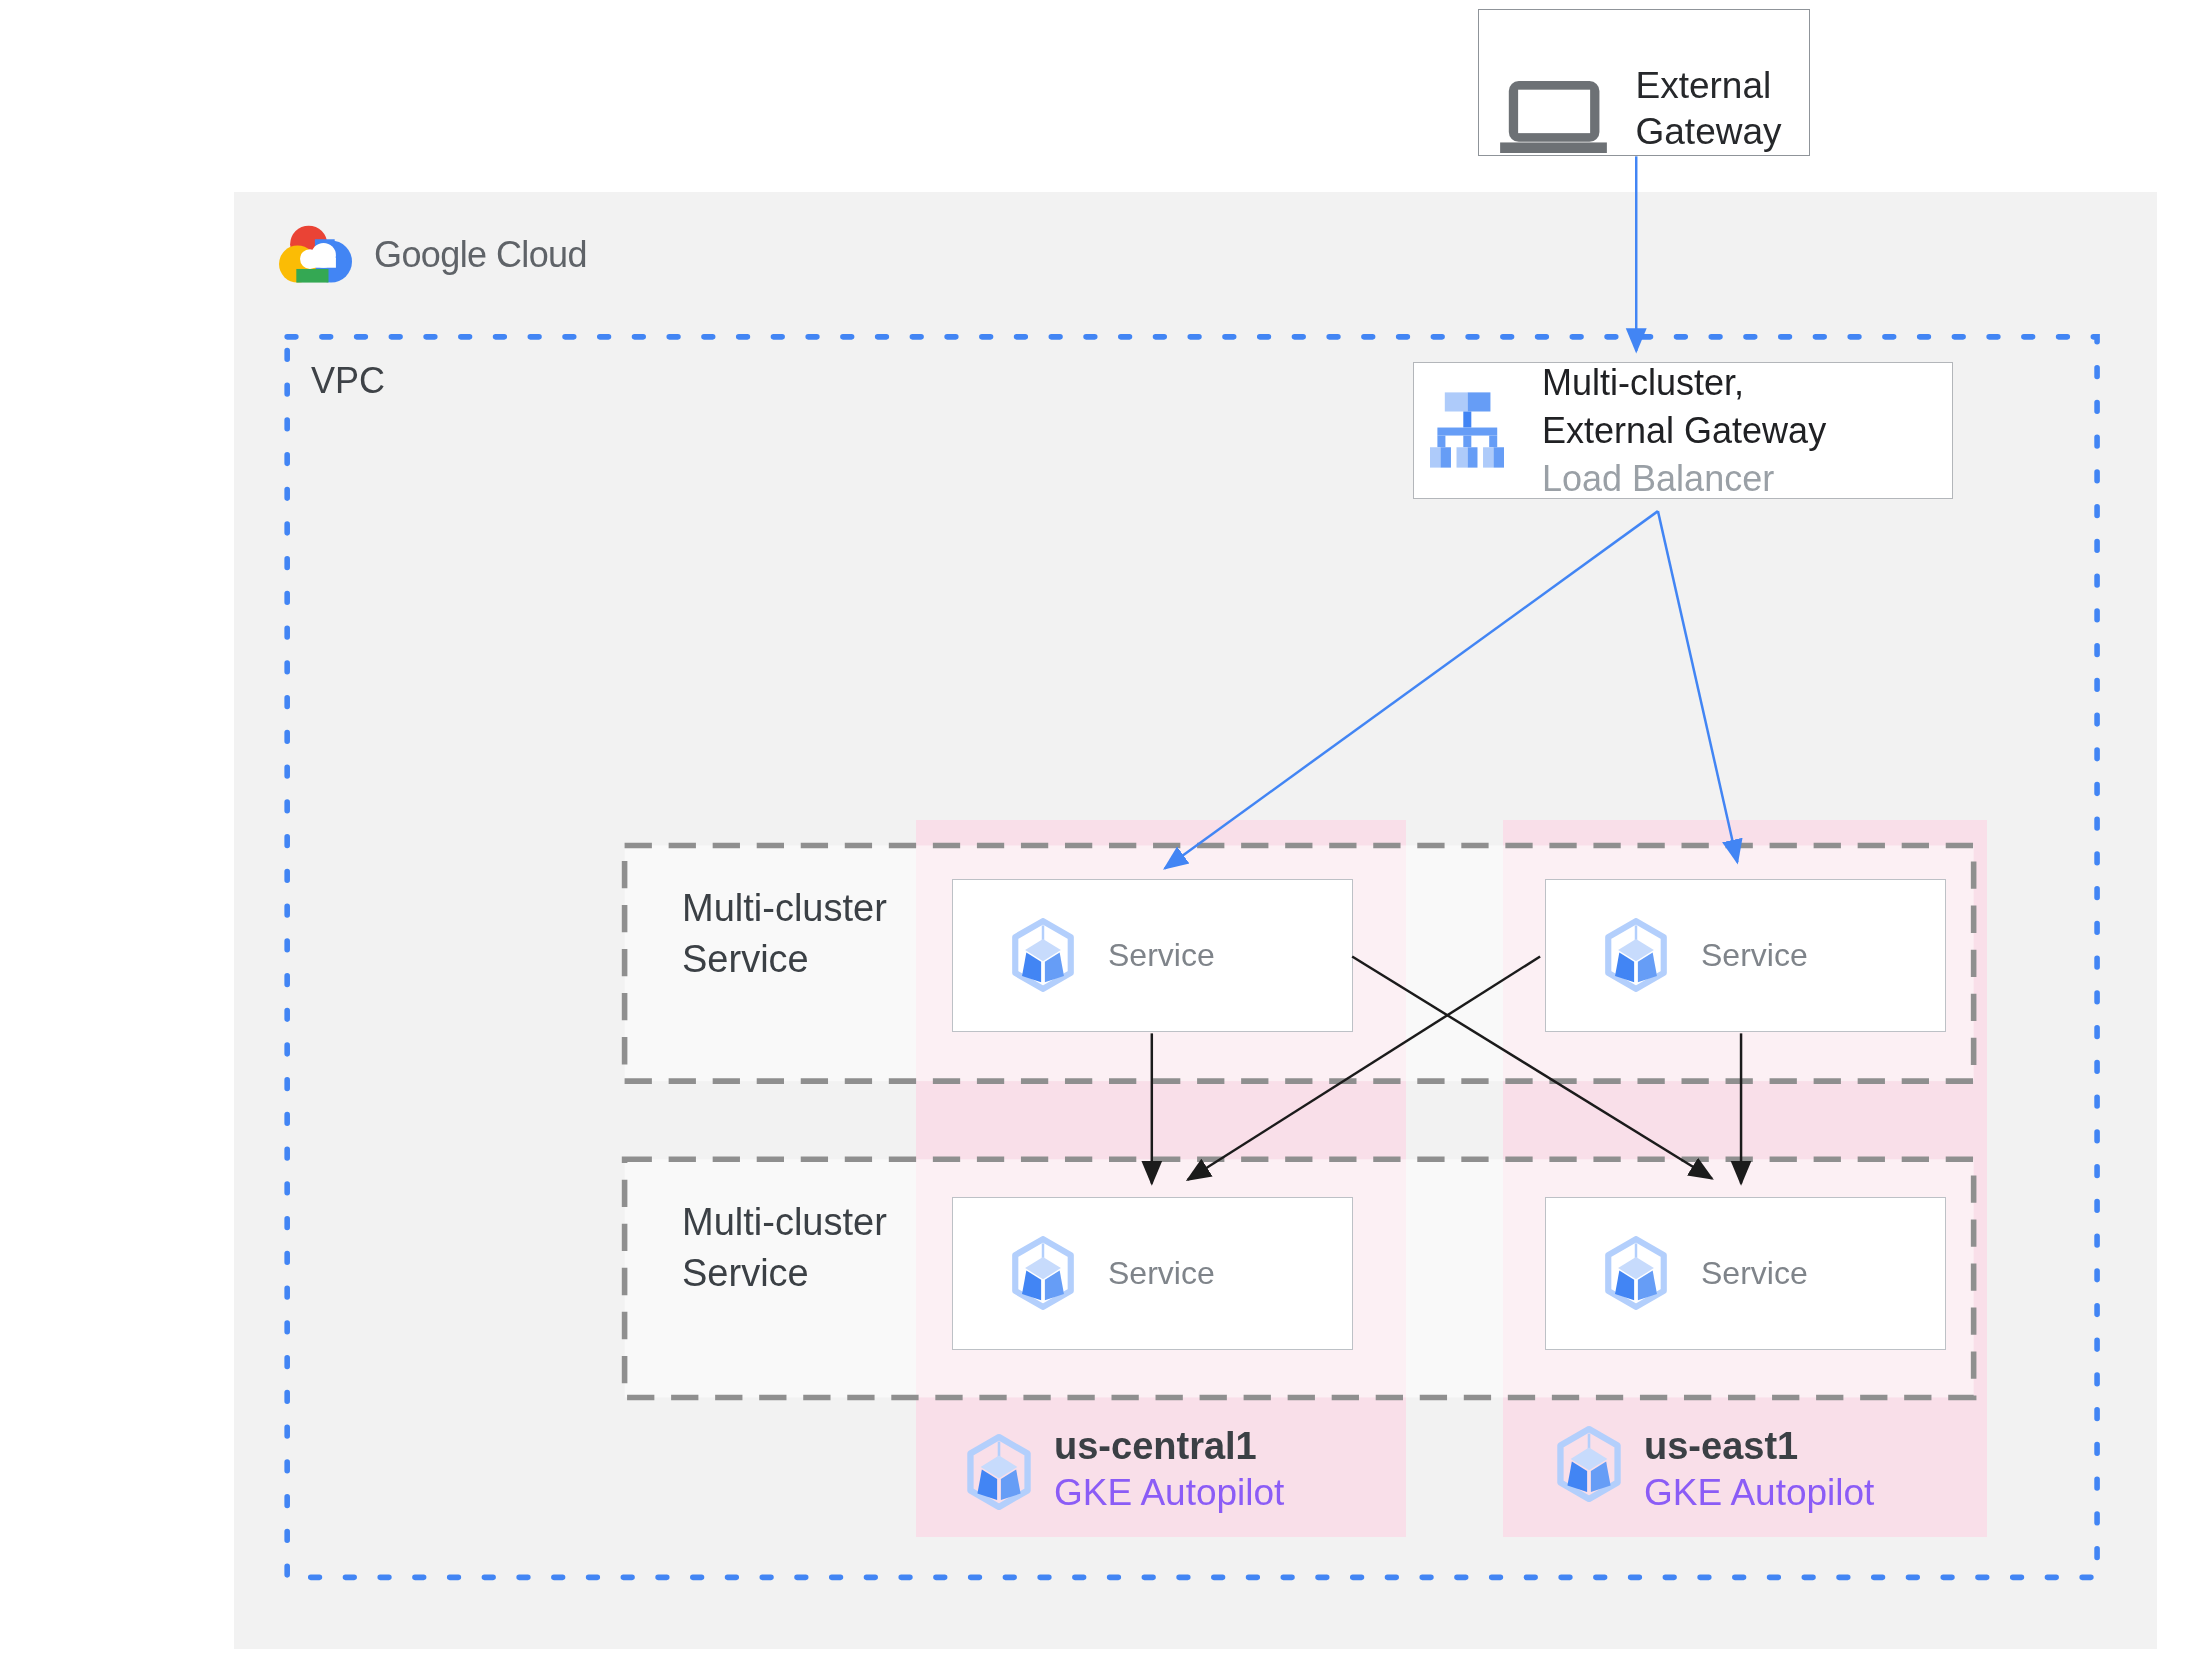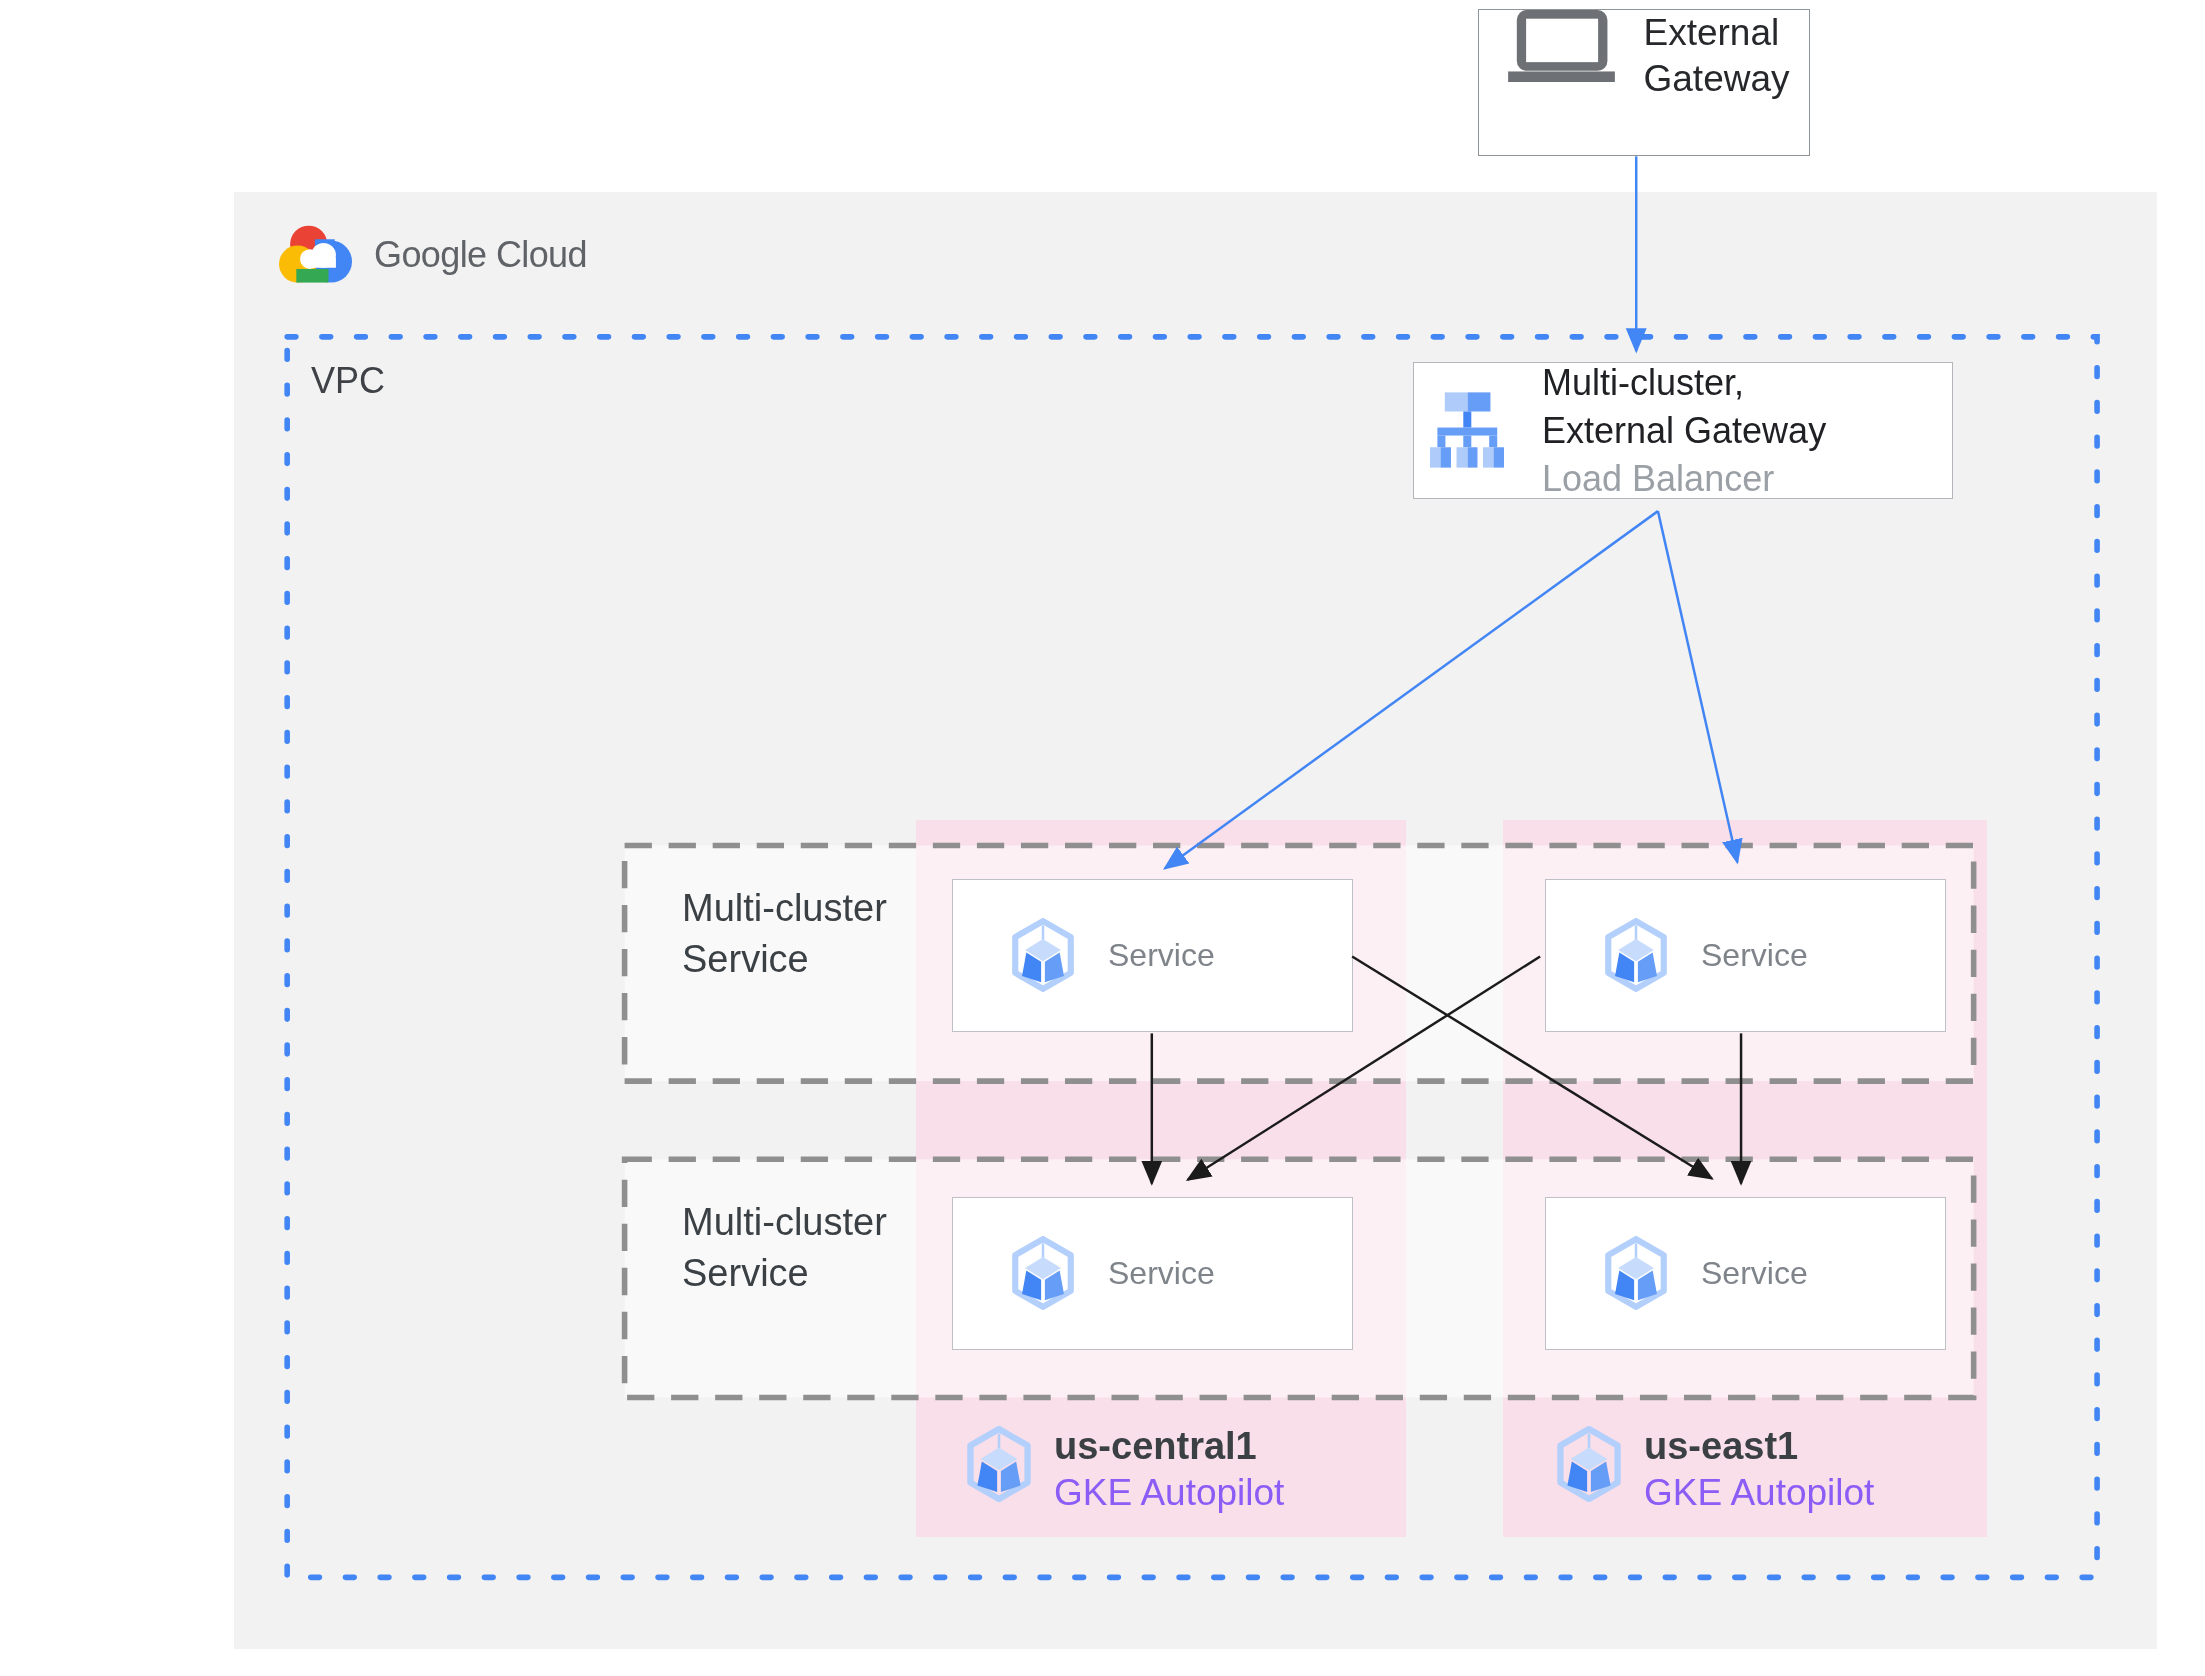--- a/index.html
+++ b/index.html
@@ -6,21 +6,21 @@
   .canvas{position:relative;width:2205px;height:1676px;background:#ffffff;overflow:hidden;}
   .abs{position:absolute;}
   
   .panel{left:234px;top:192px;width:1923px;height:1457px;background:#f2f2f2;}
   
   .logo{left:279px;top:223px;display:flex;align-items:center;}
   .logo-text{margin-left:22px;font-size:36px;color:#5f6368;letter-spacing:-0.6px;white-space:nowrap;}
   
   .vpc-label{left:311px;top:360px;font-size:36px;font-weight:normal;color:#3e4247;}
   
-  .client-box{left:1478px;top:8.7px;width:332px;height:147px;background:#ffffff;border:1.9px solid #8f9499;box-sizing:border-box;display:flex;align-items:flex-start;padding-left:8px;}
+  .client-box{left:1478px;top:8.7px;width:332px;height:147px;background:#ffffff;border:1.9px solid #8f9499;box-sizing:border-box;display:flex;align-items:flex-end;}
   .client-icon{margin-left:21px;flex:none;}
   .client-text{margin-left:28.5px;font-size:37px;line-height:46px;color:#26282b;white-space:nowrap;}
   
   .lb-box{left:1413px;top:362px;width:540px;height:137px;background:#ffffff;border:1.2px solid #b3b6ba;box-sizing:border-box;display:flex;align-items:center;}
   .lb-icon{margin-left:16px;flex:none;}
   .lb-text{margin-left:38px;font-size:36px;line-height:48px;color:#202124;white-space:nowrap;}
   .lb-sub{color:#9aa0a6;}
   
   .region-col{top:820px;width:490px;height:717px;background:#f9dfe9;}
   .region-left{left:916px;}
@@ -165,21 +165,21 @@
         <path d="M52 5 L97 31 L97 89 L52 115 L7 89 L7 31 Z" fill="#ffffff" stroke="#b3cffc" stroke-width="10" stroke-linejoin="round"></path>
         <rect x="50" y="12" width="4" height="26" fill="#b3cffc"></rect>
         <path d="M52 34 L81 52 L52 70 L23 52 Z" fill="#c7dbfc"></path>
         <path d="M25 56 L49 71 L49 104 L18 94 Z" fill="#4285f4"></path>
         <path d="M79 56 L55 71 L55 104 L86 94 Z" fill="#669df6"></path>
       </svg>
     </span>
     <span class="svc-text">Service</span>
   </div>
 
-  <div class="abs cluster" style="left:966px;top:1422px;">
+  <div class="abs cluster" style="left:966px;top:1422px;align-items:flex-end;">
     <span>
       <svg width="66" height="84" viewBox="0 0 104 120">
         <path d="M52 5 L97 31 L97 89 L52 115 L7 89 L7 31 Z" fill="none" stroke="#b3cffc" stroke-width="10" stroke-linejoin="round"></path>
         <rect x="50" y="12" width="4" height="26" fill="#b3cffc"></rect>
         <path d="M52 34 L81 52 L52 70 L23 52 Z" fill="#c7dbfc"></path>
         <path d="M25 56 L49 71 L49 104 L18 94 Z" fill="#4285f4"></path>
         <path d="M79 56 L55 71 L55 104 L86 94 Z" fill="#669df6"></path>
       </svg>
     </span>
     <span class="cluster-text">

